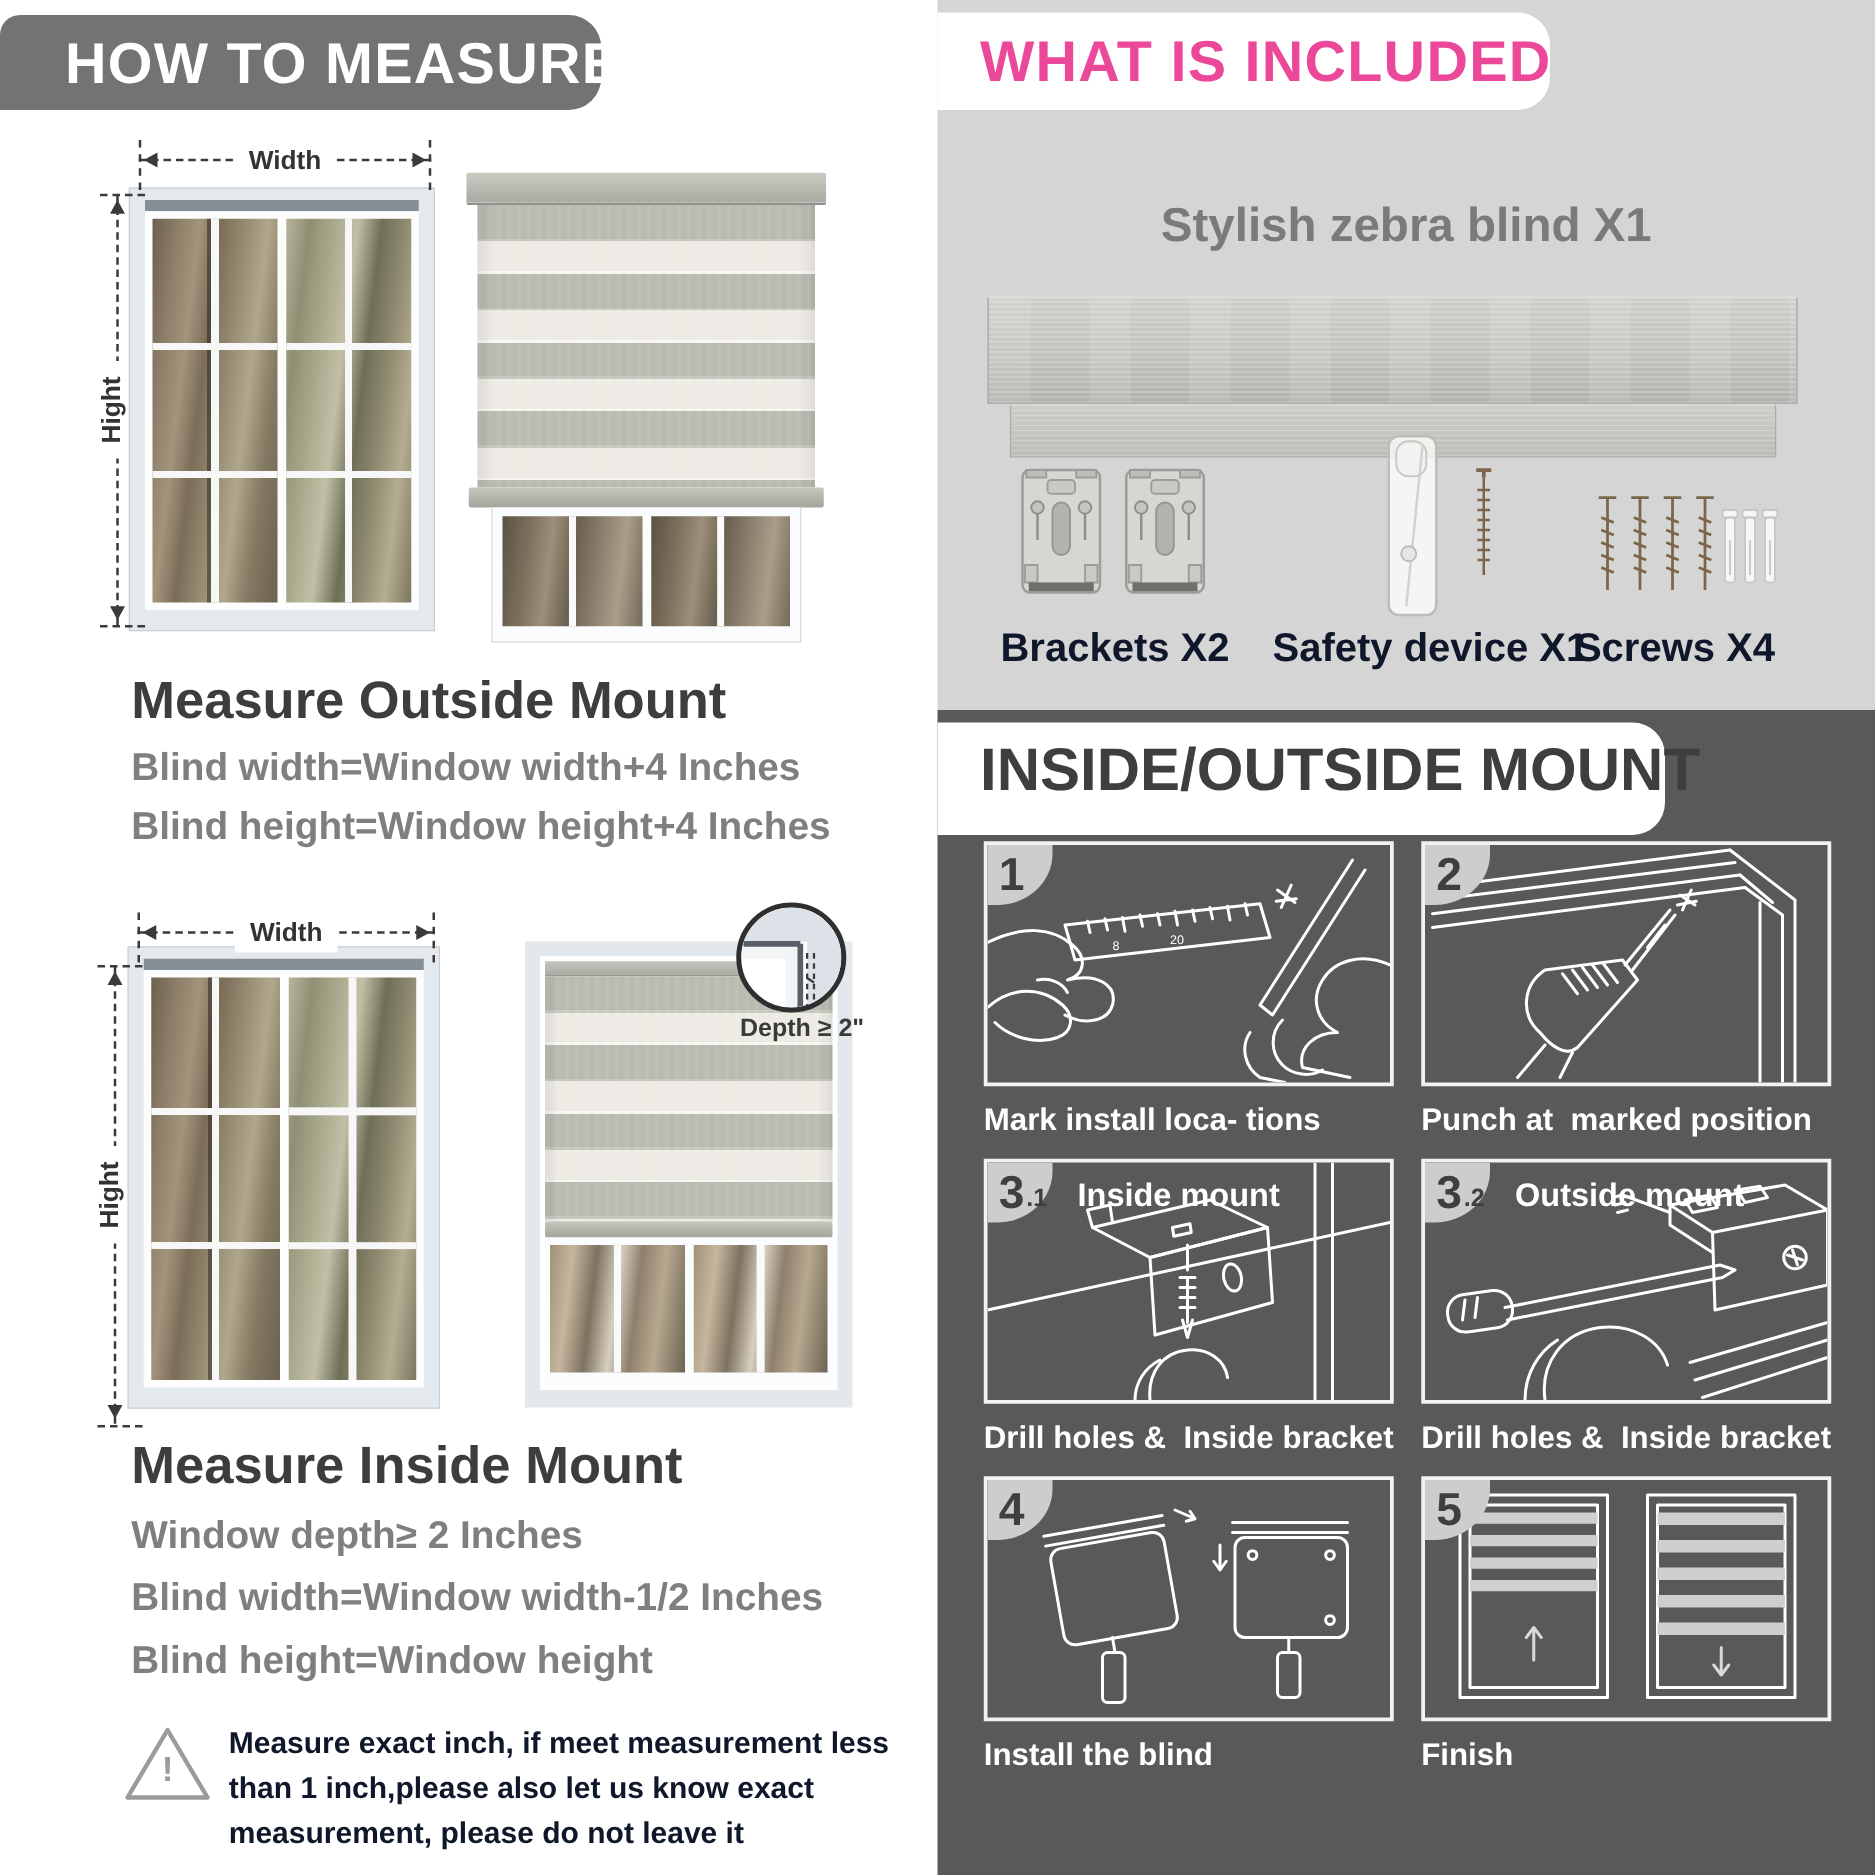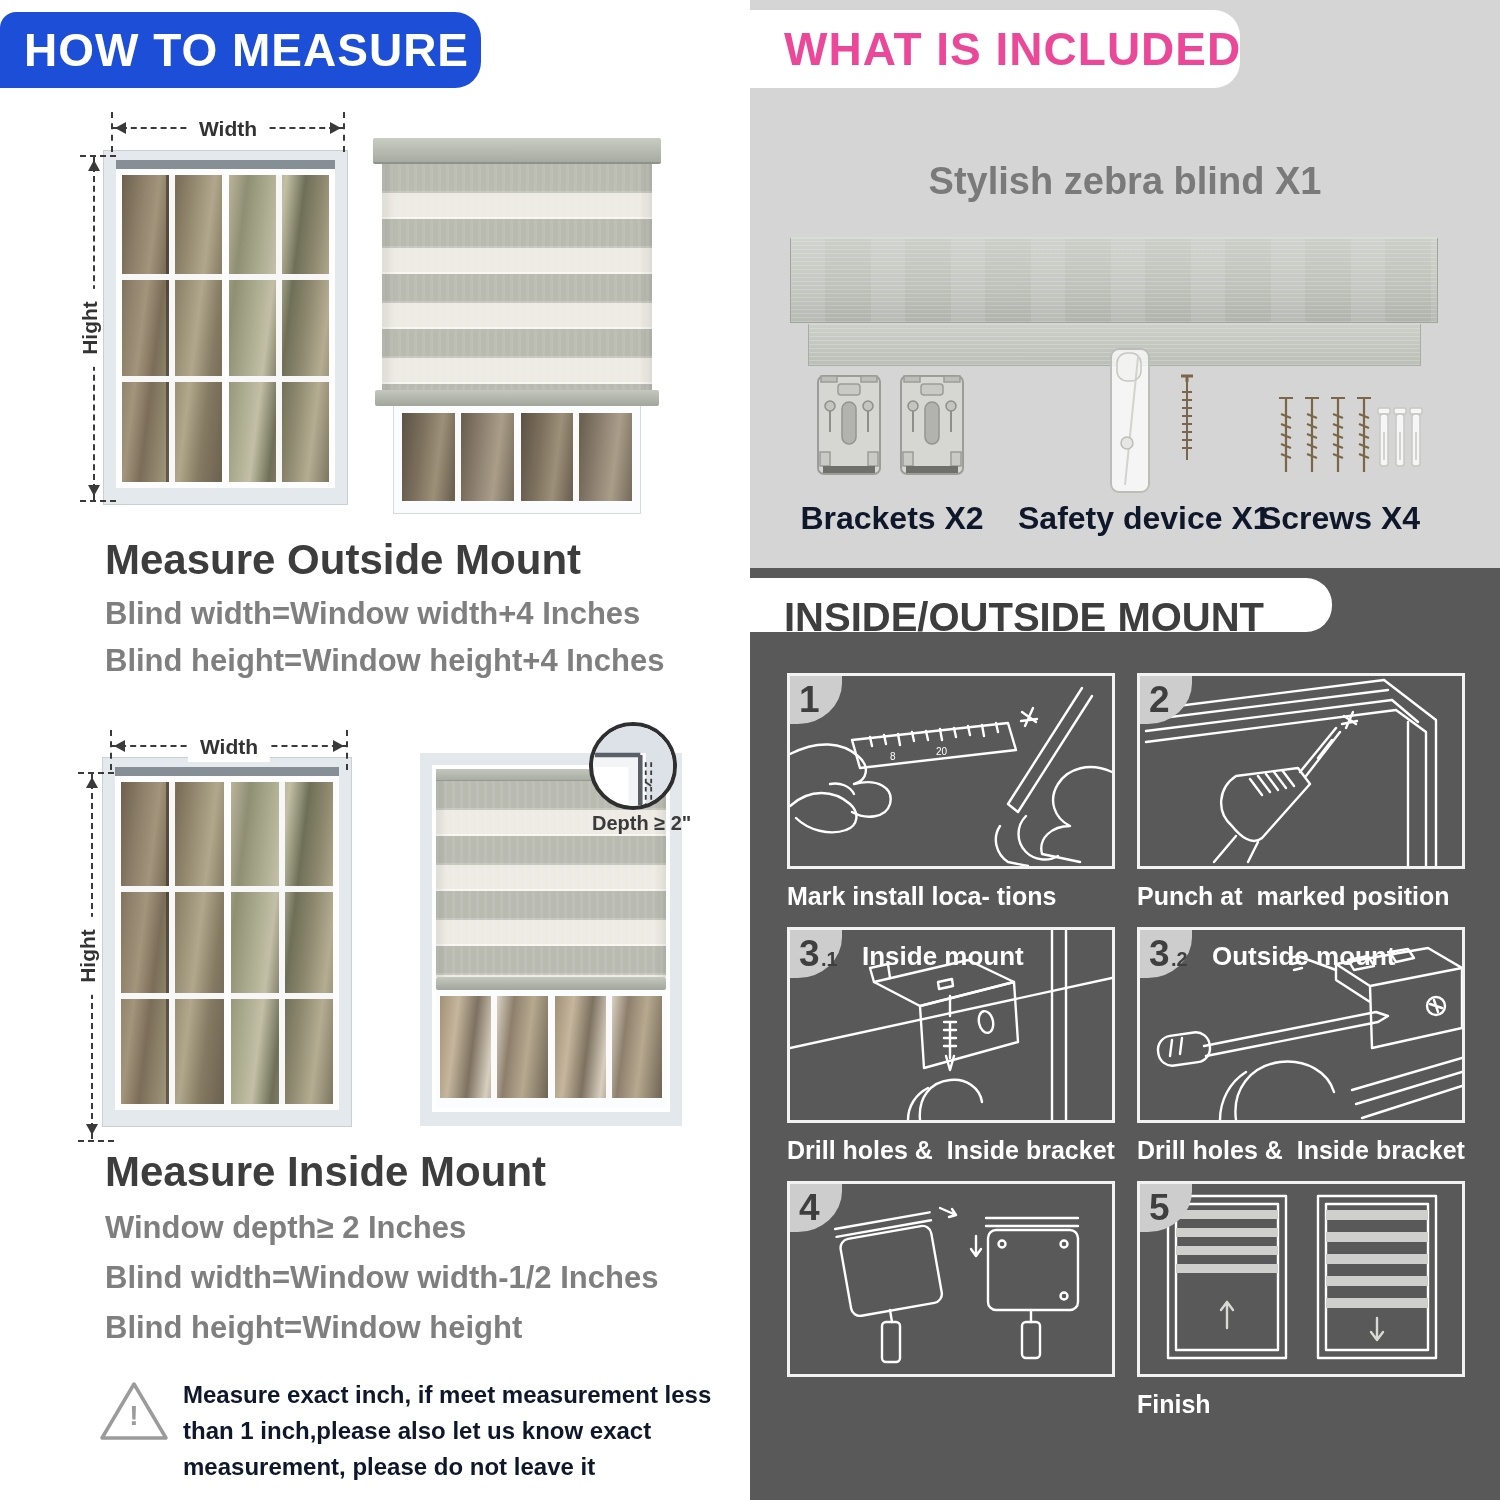--- a/index.html
+++ b/index.html
@@ -2,26 +2,26 @@
 <html><head>
 <meta charset="utf-8">
 <style>
   * { margin:0; padding:0; box-sizing:border-box; }
   html,body { width:1500px; height:1500px; }
   body { position:relative; background:#fff; font-family:"Liberation Sans", sans-serif; overflow:hidden; }
   .abs { position:absolute; }
 
   
   .ribbon { position:absolute; font-weight:bold; white-space:nowrap; }
-  #howto-bar { left:0; top:12px; width:481px; height:76px; background:#1d4ed8;
-    border-radius:16px 26px 26px 0; color:#fff; font-size:46px; line-height:76px; padding-left:24px; letter-spacing:1px; }
+  #howto-bar { left:0; top:12px; width:481px; height:76px; background:#737373;
+    border-radius:16px 26px 26px 0; color:#fff; font-size:46px; line-height:76px; padding-left:52px; letter-spacing:1px; }
   #included-bar { left:0; top:10px; width:490px; height:78px; background:#fff;
     border-radius:0 26px 26px 0; color:#ec4899; font-size:46px; line-height:78px; padding-left:34px; letter-spacing:1px; }
-  #mount-bar { left:0; top:10px; width:582px; height:54px; background:#fff;
-    border-radius:0 26px 26px 0; color:#3e3e3e; font-size:40px; line-height:78px; padding-left:34px; }
+  #mount-bar { left:0; top:10px; width:582px; height:90px; background:#fff;
+    border-radius:0 26px 26px 0; color:#3e3e3e; font-size:48px; line-height:78px; padding-left:34px; }
 
   
   .win { position:absolute; background:#e4e9ee; border:1px solid #c9cfd5; padding:9px 12px 16px;
     display:flex; flex-direction:column; }
   .win-head { height:9px; background:#878f96; }
   .win-sashes { flex:1; display:flex; gap:7px; background:#fdfdfd; padding:6px; }
   .sash { flex:1; }
   .sash-a { background-image:
       linear-gradient(to right, transparent 0, transparent calc(50% - 3px), #f7f7f7 calc(50% - 3px), #f7f7f7 calc(50% + 3px), transparent calc(50% + 3px)),
       linear-gradient(to bottom, transparent 0, transparent calc(33.3% - 3px), #f7f7f7 calc(33.3% - 3px), #f7f7f7 calc(33.3% + 3px), transparent calc(33.3% + 3px), transparent calc(66.6% - 3px), #f7f7f7 calc(66.6% - 3px), #f7f7f7 calc(66.6% + 3px), transparent calc(66.6% + 3px)),
@@ -404,20 +404,21 @@
         <rect x="232" y="138" width="18" height="36" rx="4"></rect>
         <path d="M241,126 v12"></path>
       </svg>
       <div class="badge">
         <span class="q"></span>
           <span class="n">4</span>
           <span class="s"></span>
       </div>
       <div class="step-title"></div>
     </div>
+    <div class="step-caption">Install the blind</div>
   </div>
 
   <div class="step" style="left:387px; top:613px;">
     <div class="step-box">
       <svg class="art lineart" viewBox="0 0 322 190">
         <rect x="28" y="12" width="118" height="162"></rect>
         <rect x="36" y="20" width="102" height="146"></rect>
         <g fill="#cfd0cd" stroke="none">
           <rect x="36" y="26" width="102" height="9"></rect>
             <rect x="36" y="44" width="102" height="9"></rect>

